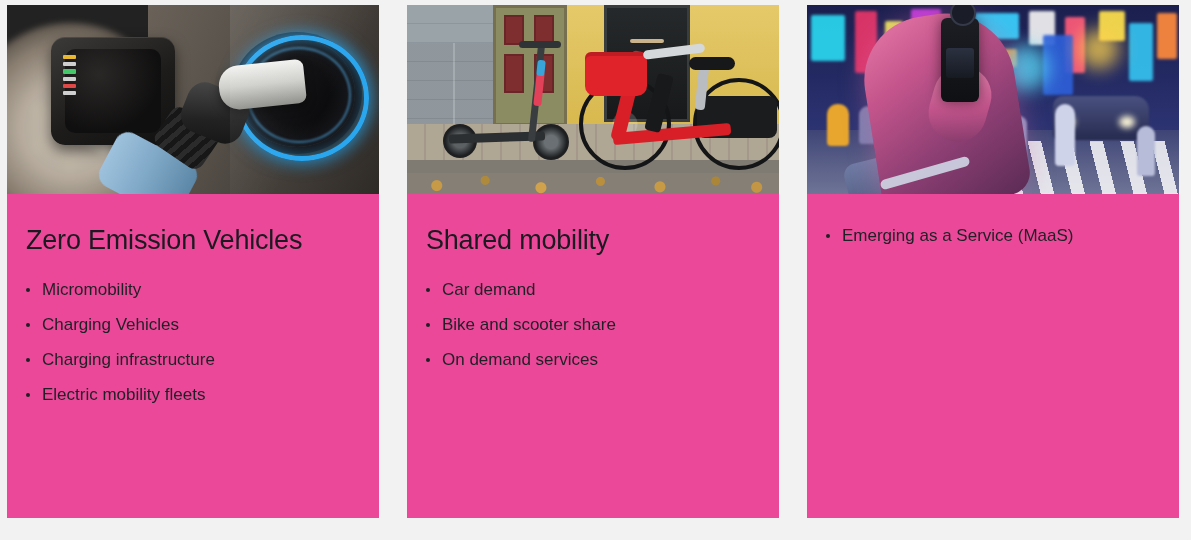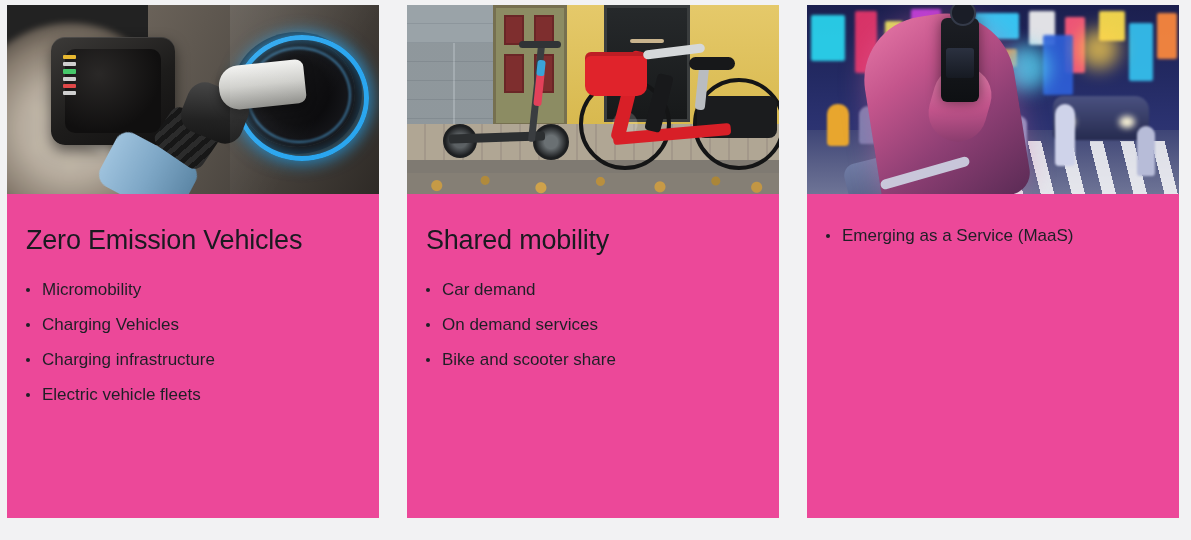--- a/index.html
+++ b/index.html
@@ -245,21 +245,21 @@
         <div class="ev-plug-head"></div>
         <div class="ev-shine"></div>
       </div>
     </div>
     <div class="card-body">
       <h2 class="card-title">Zero Emission Vehicles</h2>
       <ul class="card-list">
         <li>Micromobility</li>
         <li>Charging Vehicles</li>
         <li>Charging infrastructure</li>
-        <li>Electric vehicle fleets</li>
+        <li>Electric mobility fleets</li>
       </ul>
     </div>
   </div>
 
   <div class="card">
     <div class="card-media">
       <div class="sm">
         <div class="sm-wall-y"></div>
         <div class="sm-wall-l"></div>
         <div class="sm-wall-stone"></div>
@@ -293,22 +293,22 @@
         <div class="sm-bk-seatpost"></div>
         <div class="sm-bk-saddle"></div>
         <div class="sm-bk-basket"></div>
         <div class="sm-bk-bar"></div>
       </div>
     </div>
     <div class="card-body">
       <h2 class="card-title">Shared mobility</h2>
       <ul class="card-list">
         <li>Car demand</li>
+        <li>Bike and scooter share</li>
         <li>On demand services</li>
-        <li>Bike and scooter share</li>
       </ul>
     </div>
   </div>
 
   <div class="card">
     <div class="card-media">
       <div class="es">
         <div class="es-sign" style="left:4px;top:10px;width:34px;height:46px;background:#2ad7f0;"></div>
         <div class="es-sign" style="left:48px;top:6px;width:22px;height:62px;background:#e8366a;"></div>
         <div class="es-sign" style="left:78px;top:16px;width:18px;height:70px;background:#f0f05a;"></div>

